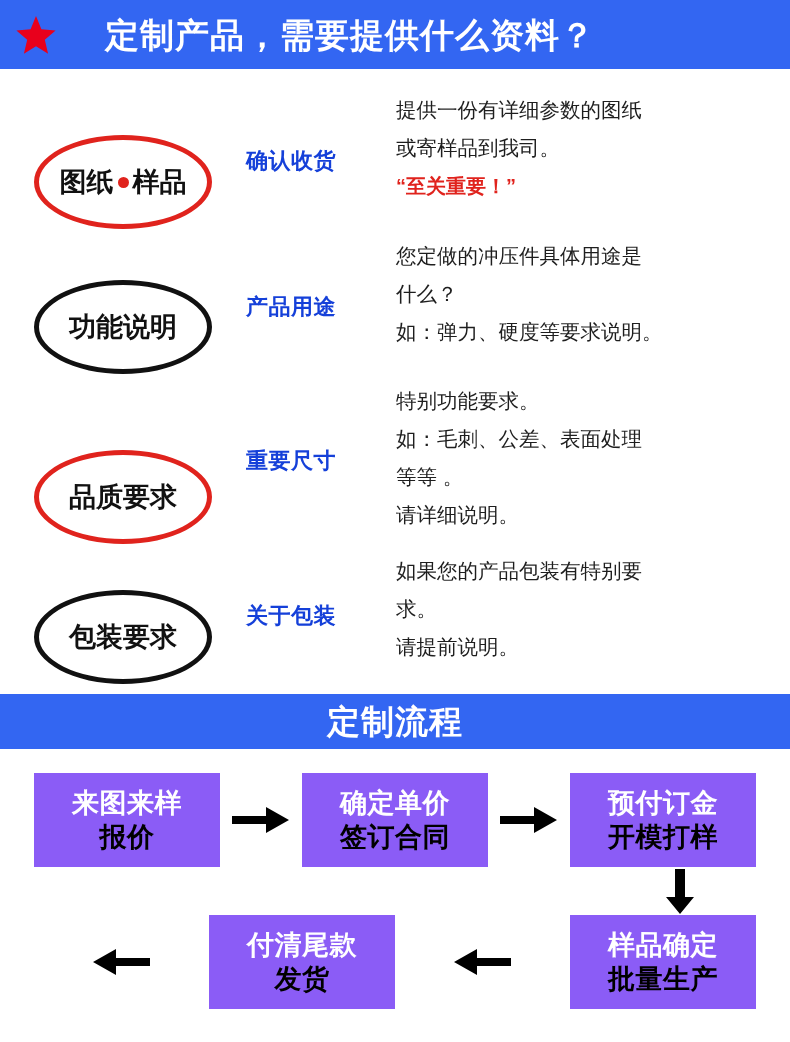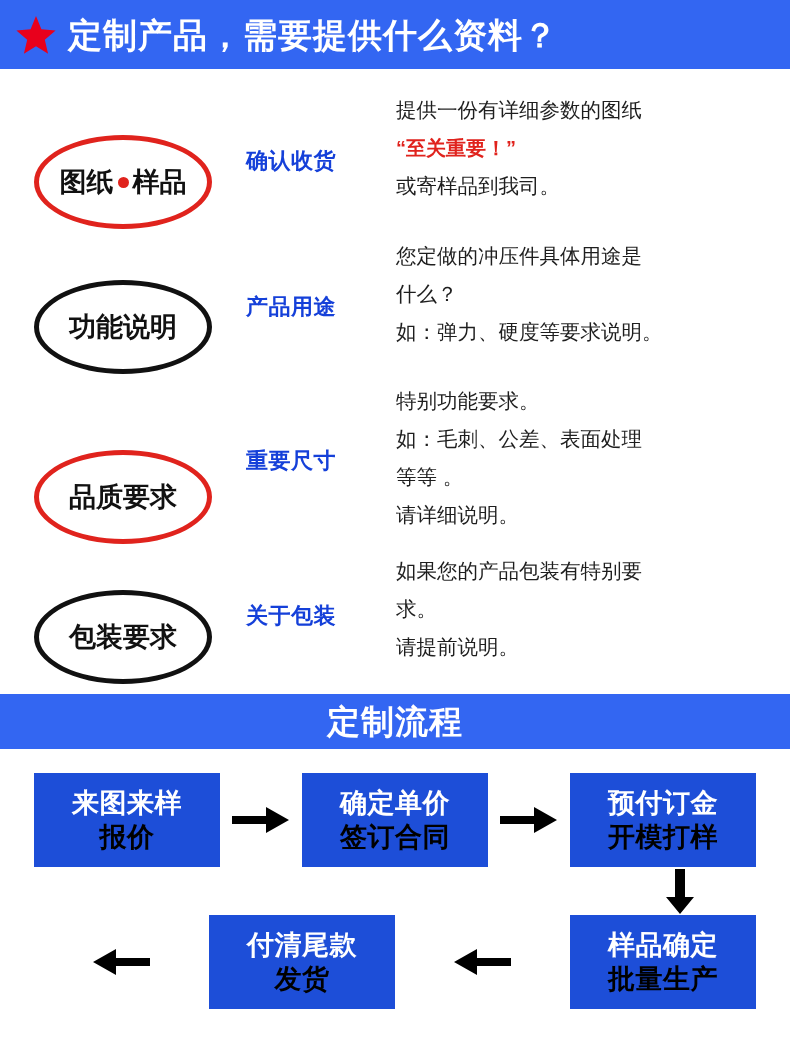--- a/index.html
+++ b/index.html
@@ -20,20 +20,21 @@
   .banner {
     background: #3366f2;
     width: 790px;
     box-sizing: border-box;
     display: flex;
     align-items: center;
   }
   .banner-1 {
     height: 69px;
     padding-left: 16px;
+    gap: 37px;
   }
   .banner-2 {
     height: 55px;
     justify-content: center;
   }
   .banner-title {
     color: #ffffff;
     font-weight: bold;
     font-size: 34px;
     letter-spacing: 1px;
@@ -148,21 +149,21 @@
   .flow-row {
     display: flex;
     align-items: center;
     width: 790px;
     box-sizing: border-box;
     padding: 0 34px;
     height: 98px;
   }
   .flow-row-2 { margin-top: 44px; }
   .flow-box {
-    background: #1d4ed8;
+    background: #8b5cf6;
     width: 186px;
     height: 94px;
     box-sizing: border-box;
     display: flex;
     flex-direction: column;
     align-items: center;
     justify-content: center;
     flex: 0 0 auto;
   }
   .flow-line-1 {
@@ -221,22 +222,22 @@
           <span class="oval-dot"></span>
           <span>样品</span>
         </span>
       </div>
     </div>
     <div class="tag-col">
       <span class="tag-text">确认收货</span>
     </div>
     <div class="desc-col">
       <div class="desc-line">提供一份有详细参数的图纸</div>
+      <div class="desc-line">或寄样品到我司。</div>
       <div class="desc-line emph">“至关重要！”</div>
-      <div class="desc-line">或寄样品到我司。</div>
     </div>
   </div>
 
   <div class="req-row req-row-2">
     <div class="oval-col">
       <div class="oval">
         <span class="oval-text">功能说明</span>
       </div>
     </div>
     <div class="tag-col">

